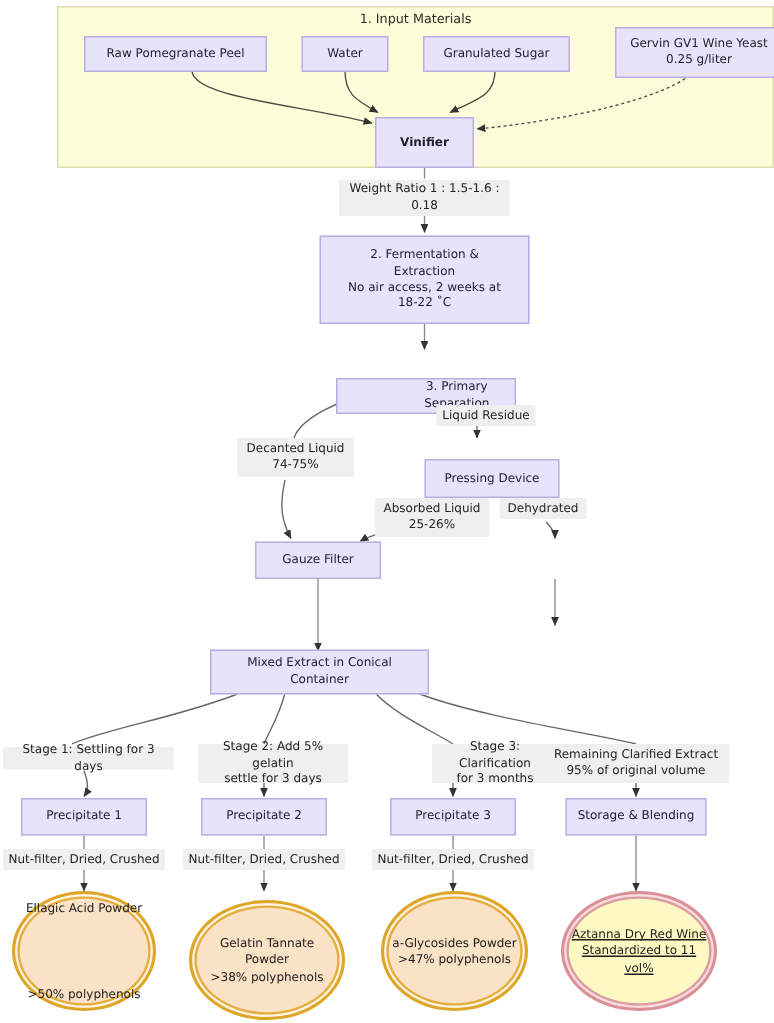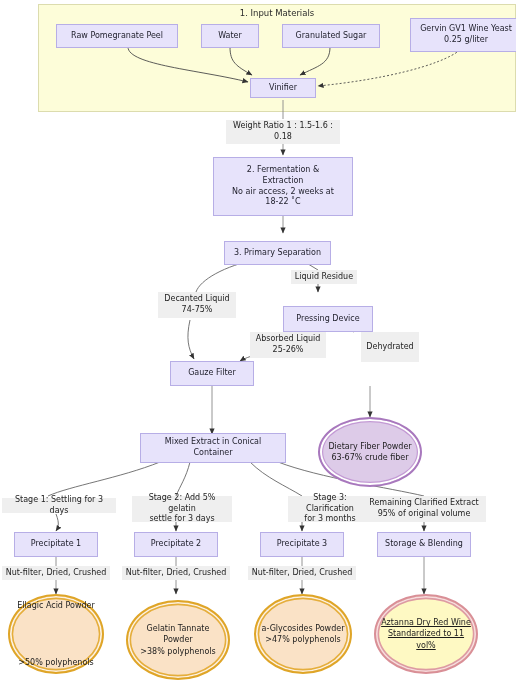--- a/index.html
+++ b/index.html
@@ -100,64 +100,60 @@
     </g>
   </svg>
 
   <div class="node" style="left:56px;top:24px;width:122px;height:24px;">Raw Pomegranate Peel</div>
   <div class="node" style="left:201px;top:24px;width:58px;height:24px;">Water</div>
   <div class="node" style="left:282px;top:24px;width:98px;height:24px;">Granulated Sugar</div>
   <div class="node" style="left:410px;top:18px;width:112px;height:34px;flex-direction:column;">
     <span>Gervin GV1 Wine Yeast</span>
     <span>0.25 g/liter</span>
   </div>
-  <div class="node" style="left:250px;top:78px;width:66px;height:20px;">Vinifier</div>
+  <div class="node" style="left:250px;top:78px;width:66px;height:34px;font-weight:bold;">Vinifier</div>
 
   <div class="edge-label" style="left:226px;top:120px;width:114px;height:24px;flex-direction:column;">
     <span>Weight Ratio 1 : 1.5-1.6 :</span>
     <span>0.18</span>
   </div>
 
   <div class="node" style="left:213px;top:157px;width:140px;height:59px;flex-direction:column;">
     <span>2. Fermentation &amp;</span>
     <span>Extraction</span>
     <span>No air access, 2 weeks at</span>
     <span>18-22 ˚C</span>
   </div>
 
-  <div class="node" style="left:224px;top:241px;width:107px;height:24px;">3. Primary Separation</div>
+  <div class="node" style="left:224px;top:252px;width:120px;height:24px;padding-left:44px;">3. Primary Separation</div>
 
   <div class="edge-label" style="left:291px;top:270px;width:66px;height:14px;">Liquid Residue</div>
 
   <div class="edge-label" style="left:158px;top:292px;width:78px;height:26px;flex-direction:column;">
     <span>Decanted Liquid</span>
     <span>74-75%</span>
   </div>
 
   <div class="node" style="left:283px;top:306px;width:90px;height:26px;">Pressing Device</div>
 
   <div class="edge-label" style="left:250px;top:332px;width:76px;height:26px;flex-direction:column;">
     <span>Absorbed Liquid</span>
     <span>25-26%</span>
   </div>
 
-  <div class="edge-label" style="left:333px;top:332px;width:58px;height:30px;margin-left:28px;">Dehydrated</div>
+  <div class="edge-label" style="left:333px;top:332px;width:58px;height:14px;">Dehydrated</div>
 
   <div class="node" style="left:170px;top:361px;width:84px;height:25px;">Gauze Filter</div>
 
 
   <div class="node" style="left:140px;top:433px;width:146px;height:30px;flex-direction:column;">
     <span>Mixed Extract in Conical</span>
     <span>Container</span>
   </div>
 
-  <div class="circle c-fiber" style="left:318px;top:417px;width:104px;height:70px;flex-direction:column;">
-    <span>Dietary Fiber Powder</span>
-    <span>63-67% crude fiber</span>
-  </div>
 
   <div class="edge-label" style="left:2px;top:498px;width:114px;height:15px;">Stage 1: Settling for 3 days</div>
 
   <div class="edge-label" style="left:132px;top:496px;width:100px;height:26px;flex-direction:column;">
     <span>Stage 2: Add 5% gelatin</span>
     <span>settle for 3 days</span>
   </div>
 
   <div class="edge-label" style="left:262px;top:496px;width:84px;height:26px;flex-direction:column;margin-left:26px;">
     <span>Stage 3: Clarification</span>

